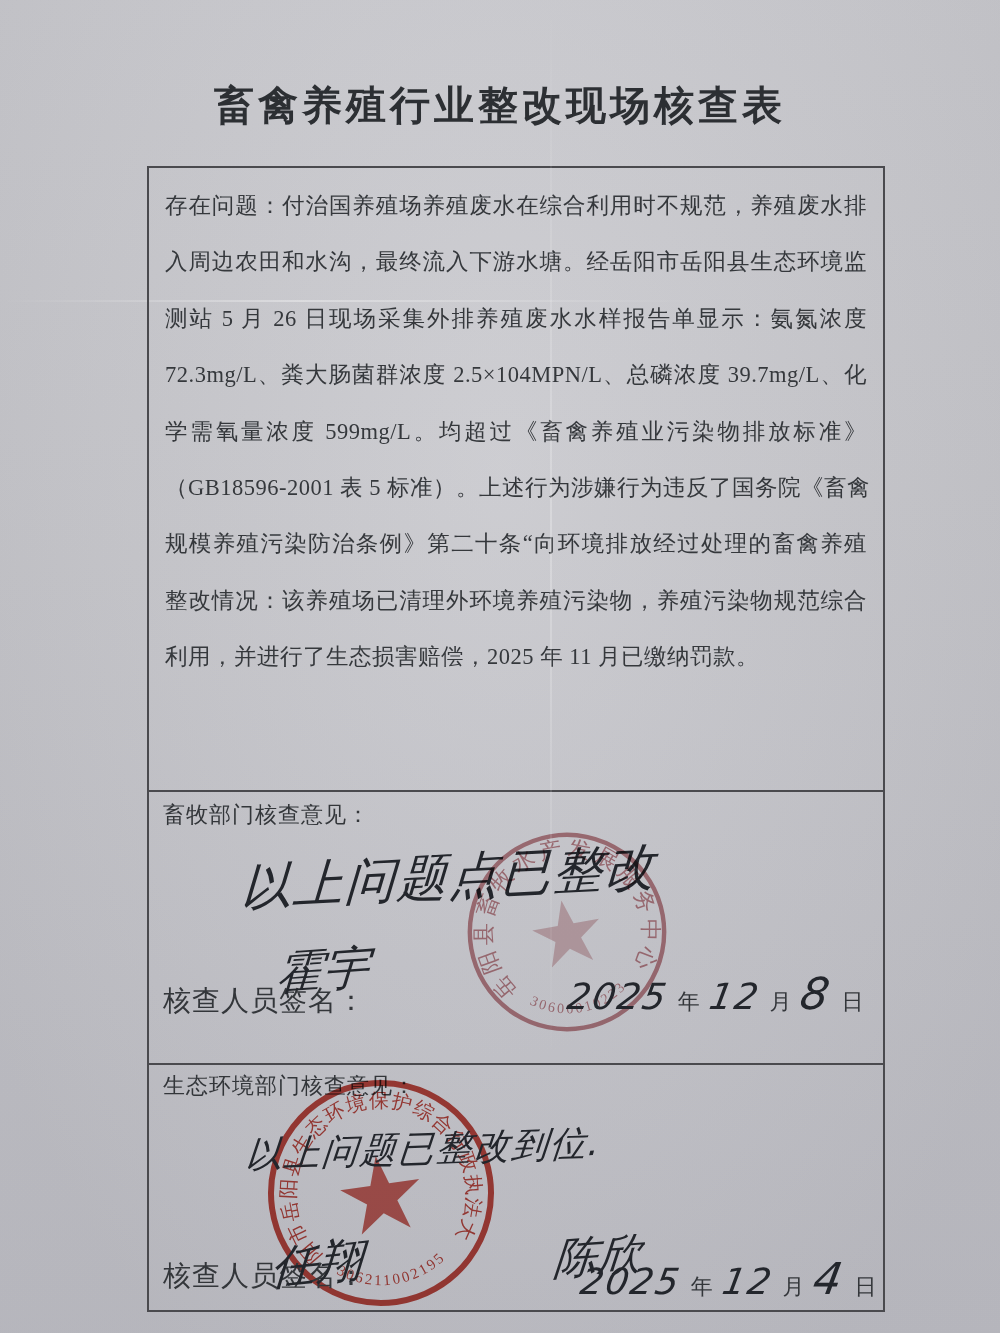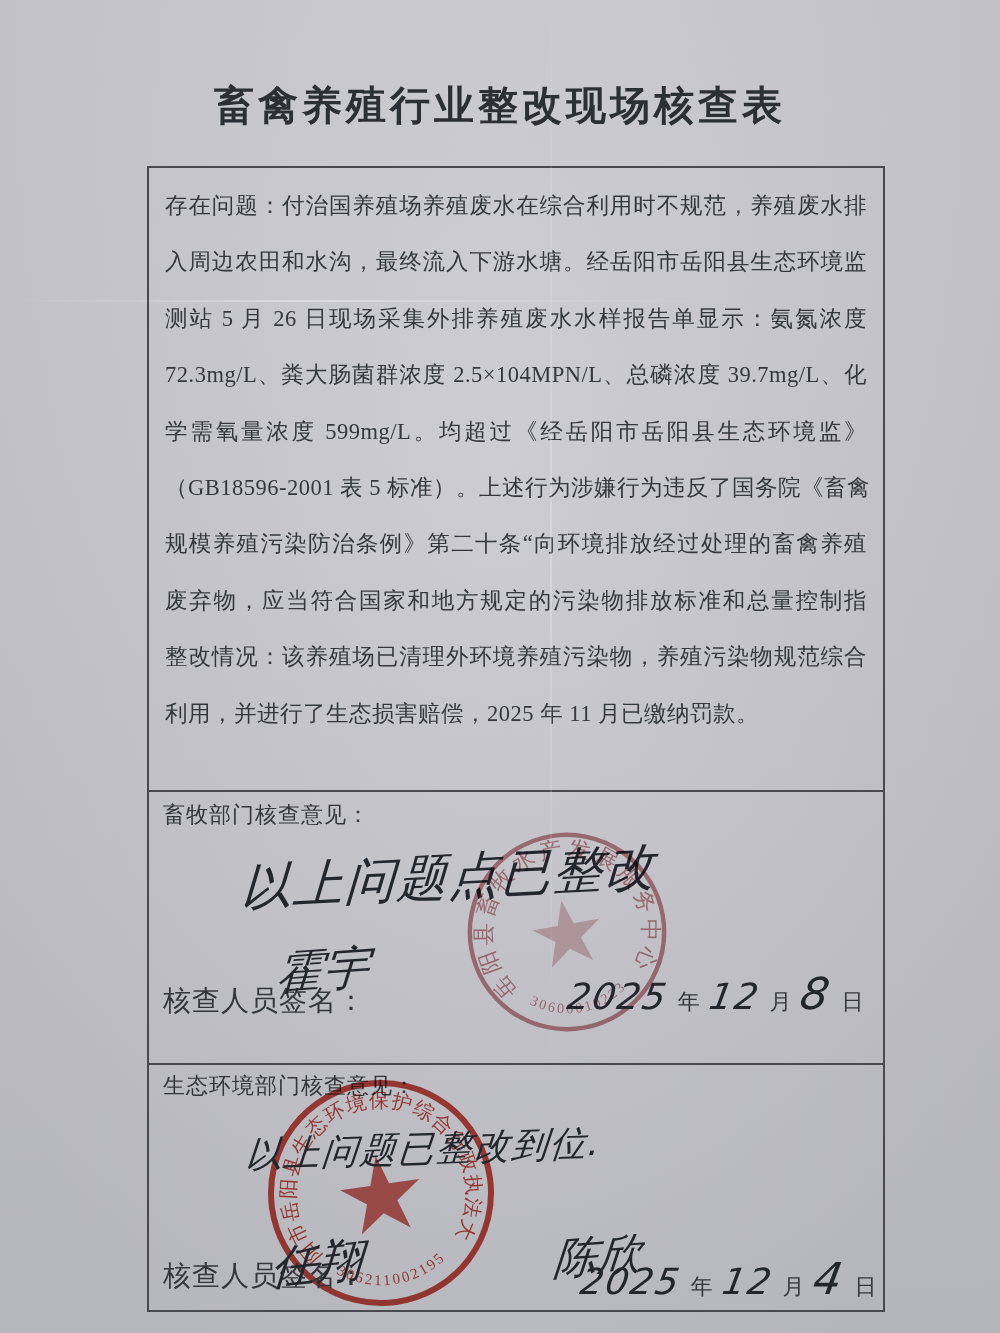--- a/index.html
+++ b/index.html
@@ -76,24 +76,23 @@
 
   <div class="title">畜禽养殖行业整改现场核查表</div>
 
   <div class="form-table">
 
     <div class="sec sec1">
       <div class="line">存在问题：付治国养殖场养殖废水在综合利用时不规范，养殖废水排</div>
       <div class="line">入周边农田和水沟，最终流入下游水塘。经岳阳市岳阳县生态环境监</div>
       <div class="line">测站 5 月 26 日现场采集外排养殖废水水样报告单显示：氨氮浓度</div>
       <div class="line">72.3mg/L、粪大肠菌群浓度 2.5×104MPN/L、总磷浓度 39.7mg/L、化</div>
-      <div class="line">学需氧量浓度 599mg/L。均超过《经岳阳市岳阳县生态环境监》</div>
+      <div class="line">学需氧量浓度 599mg/L。均超过《畜禽养殖业污染物排放标准》</div>
       <div class="line">（GB18596-2001 表 5 标准）。上述行为涉嫌行为违反了国务院《畜禽</div>
       <div class="line">规模养殖污染防治条例》第二十条“向环境排放经过处理的畜禽养殖</div>
-      <div class="line">废弃物，应当符合国家和地方规定的污染物排放标准和总量控制指</div>
       <div class="line">整改情况：该养殖场已清理外环境养殖污染物，养殖污染物规范综合</div>
       <div class="line short">利用，并进行了生态损害赔偿，2025 年 11 月已缴纳罚款。</div>
     </div>
 
     <div class="sec sec2">
       <div class="sec-label" style="left:14px;top:8px;">畜牧部门核查意见：</div>
 
       <div class="hw remark1">以上问题点已整改</div>
 
       <svg class="stamp stamp1" viewBox="0 0 240 240" color="#b5666d">

